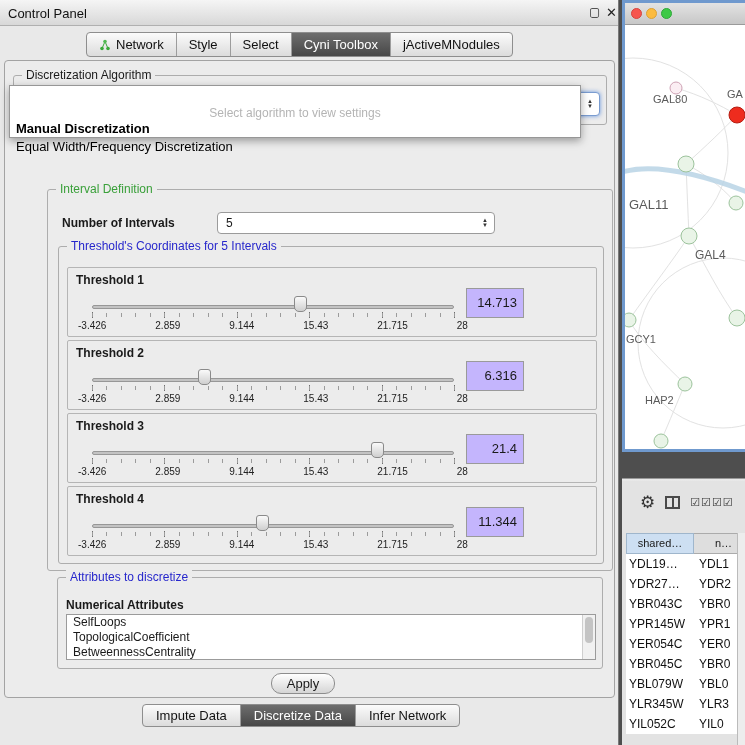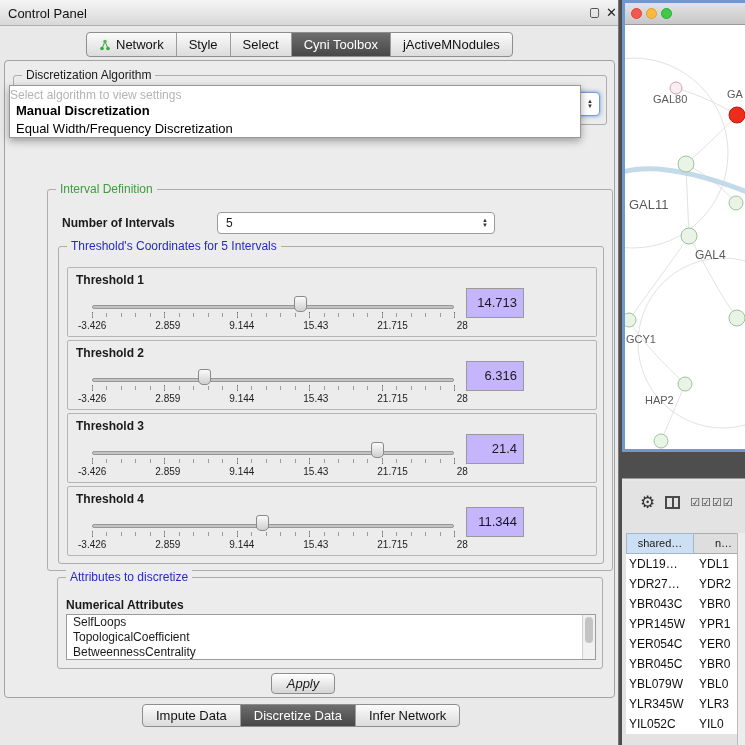--- a/index.html
+++ b/index.html
@@ -30,21 +30,21 @@
   .legend.blue { color:#2727cc; }
 
   .combo { position:absolute; background:#fff; border:1px solid #9b9b9b; border-radius:4px; font-size:12px; line-height:22px; padding-left:8px; white-space:nowrap; overflow:hidden; }
   .combo-arrows { position:absolute; right:6px; top:0; height:100%; display:flex; flex-direction:column; justify-content:center; font-size:6px; line-height:5px; color:#333; }
 
   #algorithm-group { left:8px; top:14px; width:594px; height:50px; }
   #algorithm-combo { left:8px; top:16px; width:578px; height:24px; border-color:#7a9cd0; box-shadow:0 0 4px rgba(90,140,220,.9); }
 
   
   #algo-popup { left:4px; top:24px; width:572px; height:53px; background:#fff; border:1px solid #979797; box-shadow:0 3px 8px rgba(0,0,0,.35); z-index:30; }
-  #popup-placeholder { text-align:left; color:#b4b4b4; font-size:12px; padding-top:2px; }
+  #popup-placeholder { text-align:center; color:#b4b4b4; font-size:12px; padding-top:20px; }
   .popup-item { font-size:13px; padding:1px 6px 2px 6px; color:#000; }
   .popup-item.bold { font-weight:bold; }
 
   #table-data-group { left:10px; top:76px; width:592px; height:46px; }
   #table-data-combo { left:8px; top:13px; width:572px; height:24px; }
 
   #interval-group { left:42px; top:128px; width:566px; height:382px; }
   #num-intervals-label { left:14px; top:26px; font-weight:bold; }
   #num-intervals-combo { left:169px; top:22px; width:278px; height:22px; line-height:20px; }
 
@@ -60,21 +60,21 @@
   .th-scale { position:absolute; left:10px; top:52px; width:390px; display:flex; justify-content:space-between; font-size:10px; color:#222; }
   .th-value { position:absolute; left:398px; top:20px; width:58px; height:30px; background:#c4b5fd; border:1px solid #9a9a9a; font-size:13px; text-align:right; line-height:28px; padding-right:6px; }
 
   #attributes-group { left:52px; top:516px; width:546px; height:92px; }
   #attr-list-label { left:8px; top:20px; font-weight:bold; }
   #attr-list { left:8px; top:36px; width:530px; height:46px; background:#fff; border:1px solid #9b9b9b; overflow:hidden; }
   .attr-item { font-size:12px; line-height:15px; padding-left:6px; white-space:nowrap; }
   #attr-scrollbar { position:absolute; right:0; top:0; width:13px; height:100%; background:#f1f1f1; border-left:1px solid #cfcfcf; }
   #attr-scroll-thumb { position:absolute; left:2px; top:2px; width:8px; height:26px; background:#c4c4c4; border-radius:5px; }
 
-  #apply-button { left:266px; top:612px; width:64px; height:21px; border:1px solid #8d8d8d; border-radius:4px; background:linear-gradient(#ffffff,#d5d5d5); font-size:13px; text-align:center; line-height:19px;font-style:italic; }
+  #apply-button { left:266px; top:612px; width:64px; height:21px; border:1px solid #8d8d8d; border-radius:10px; background:linear-gradient(#ffffff,#d5d5d5); font-size:13px; text-align:center; line-height:19px; }
 
   #bottom-tabs { left:142px; top:704px; height:23px; }
   #bottom-tabs .seg-tab { font-size:13px; padding:0 13px; }
 
   
   #network-window { left:622px; top:0; width:127px; height:452px; border:3px solid #6f99ce; border-right:none; background:#fff; }
   #nw-titlebar { height:22px; background:linear-gradient(#e3e3e3,#c7c7c7); border-bottom:1px solid #9a9a9a; display:flex; align-items:center; padding-left:6px; gap:4px; }
   .traffic { width:11px; height:11px; border-radius:50%; }
   #tl-red { background:#f6564f; border:1px solid #d6453e; }
   #tl-yellow { background:#fcbb3e; border:1px solid #dba135; }

